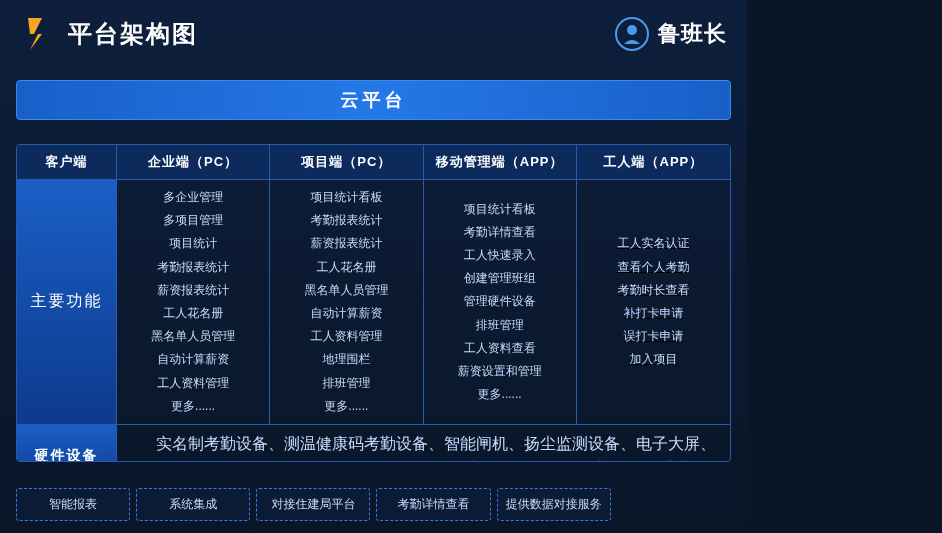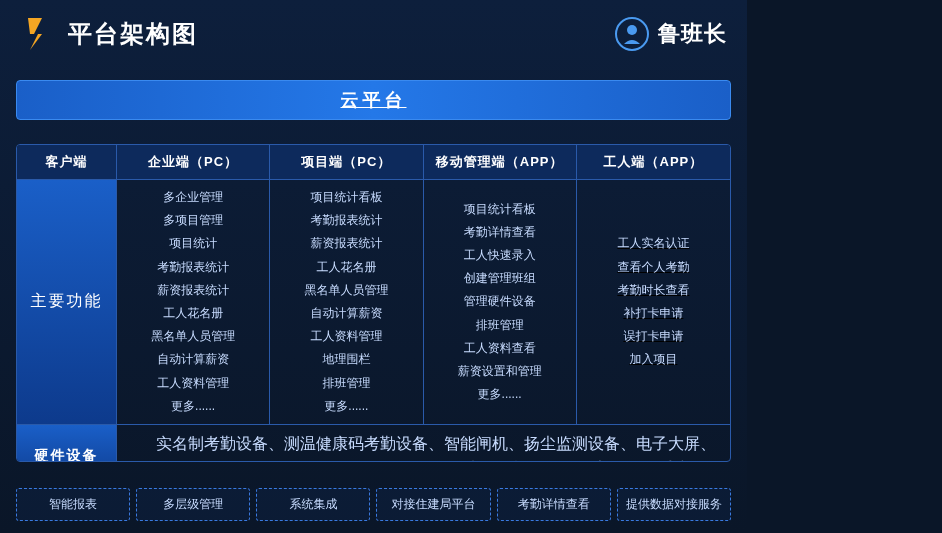--- a/index.html
+++ b/index.html
@@ -64,21 +64,20 @@
     .cloud-bar {
       background: linear-gradient(90deg, #1a5fc8 0%, #2478e8 50%, #1a5fc8 100%);
       border-radius: 4px;
       text-align: center;
       padding: 7px 0;
       color: #fff;
       font-size: 18px;
       font-weight: bold;
       letter-spacing: 4px;
       border: 1px solid #3a8af0;
-      text-decoration: underline;
     }
 
     
     .main-table {
       flex: 1;
       display: flex;
       flex-direction: column;
       border: 1px solid #2a5aaa;
       border-radius: 4px;
       overflow: hidden;
@@ -277,20 +276,19 @@
 
     <div class="hardware-row">
       <div class="hardware-label">硬件设备</div>
       <div class="hardware-content">实名制考勤设备、测温健康码考勤设备、智能闸机、扬尘监测设备、电子大屏、LED大屏、视频监控、车牌识别系统......</div>
     </div>
 
   </div>
 
   <div class="feature-row">
     <div class="feature-item">智能报表</div>
-    <div class="feature-item">多层级管理</div>
     <div class="feature-item">系统集成</div>
     <div class="feature-item">对接住建局平台</div>
     <div class="feature-item">考勤详情查看</div>
     <div class="feature-item">提供数据对接服务</div>
   </div>
 
 </div>
 
 </body></html>

